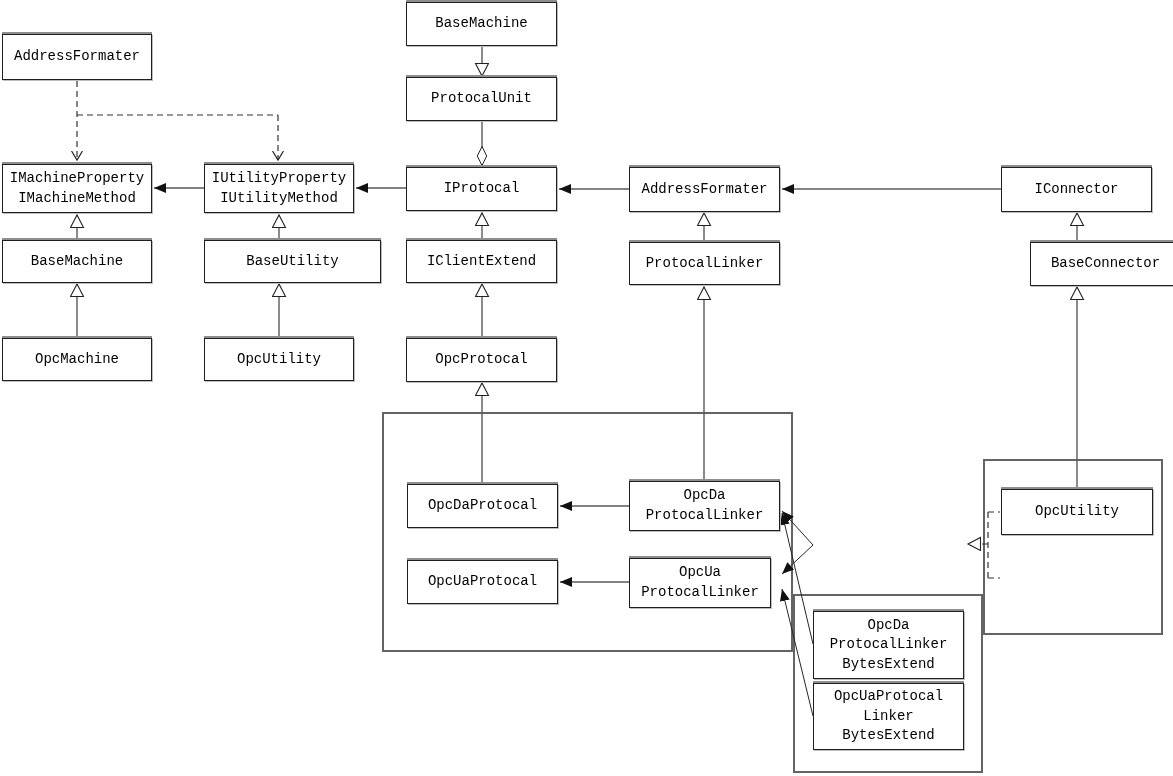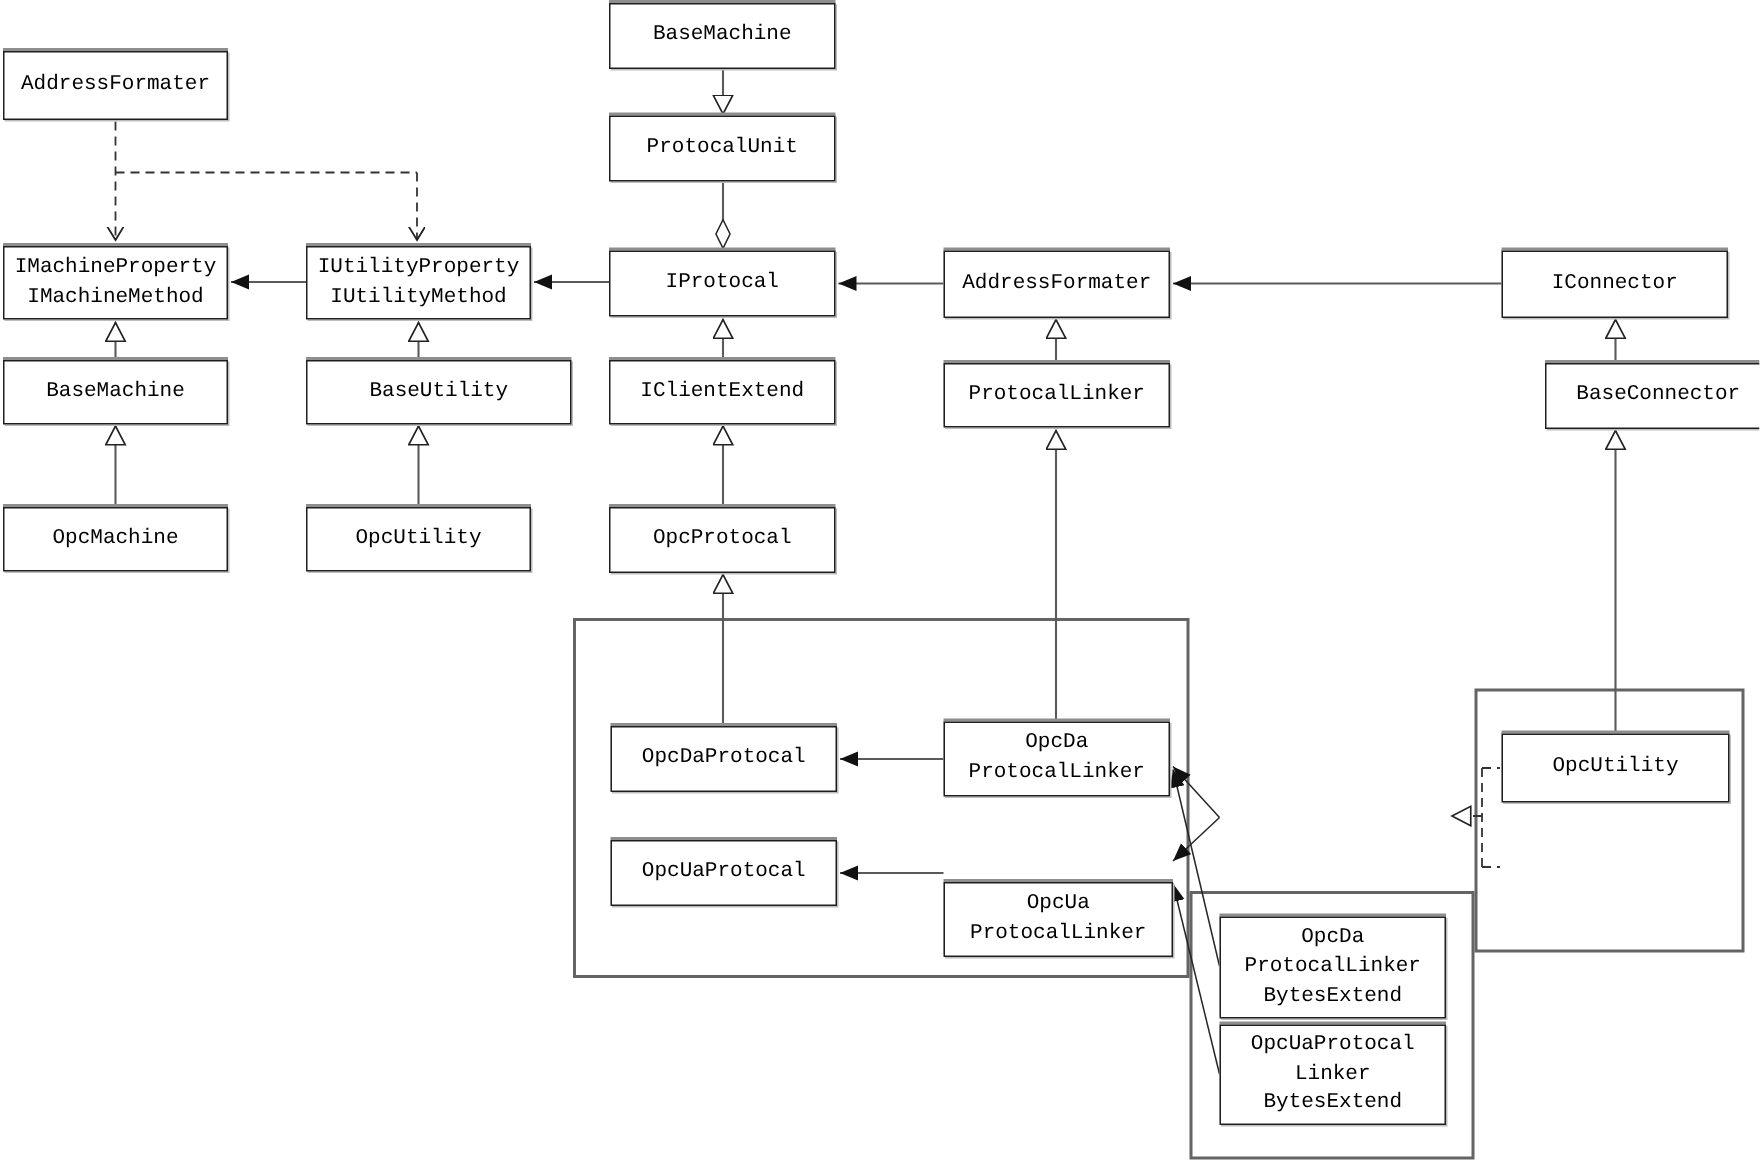--- a/index.html
+++ b/index.html
@@ -159,21 +159,21 @@
 
   <div class="node" style="left:407px;top:560px;width:151px;height:44px">
     <span>OpcUaProtocal</span>
   </div>
 
   <div class="node" style="left:629px;top:481px;width:151px;height:50px">
     <span>OpcDa</span>
     <span>ProtocalLinker</span>
   </div>
 
-  <div class="node" style="left:629px;top:588px;width:153px;height:50px">
+  <div class="node" style="left:629px;top:558px;width:142px;height:50px">
     <span>OpcUa</span>
     <span>ProtocalLinker</span>
   </div>
 
 
   <div class="node" style="left:1001px;top:489px;width:152px;height:46px">
     <span>OpcUtility</span>
   </div>
 
 

